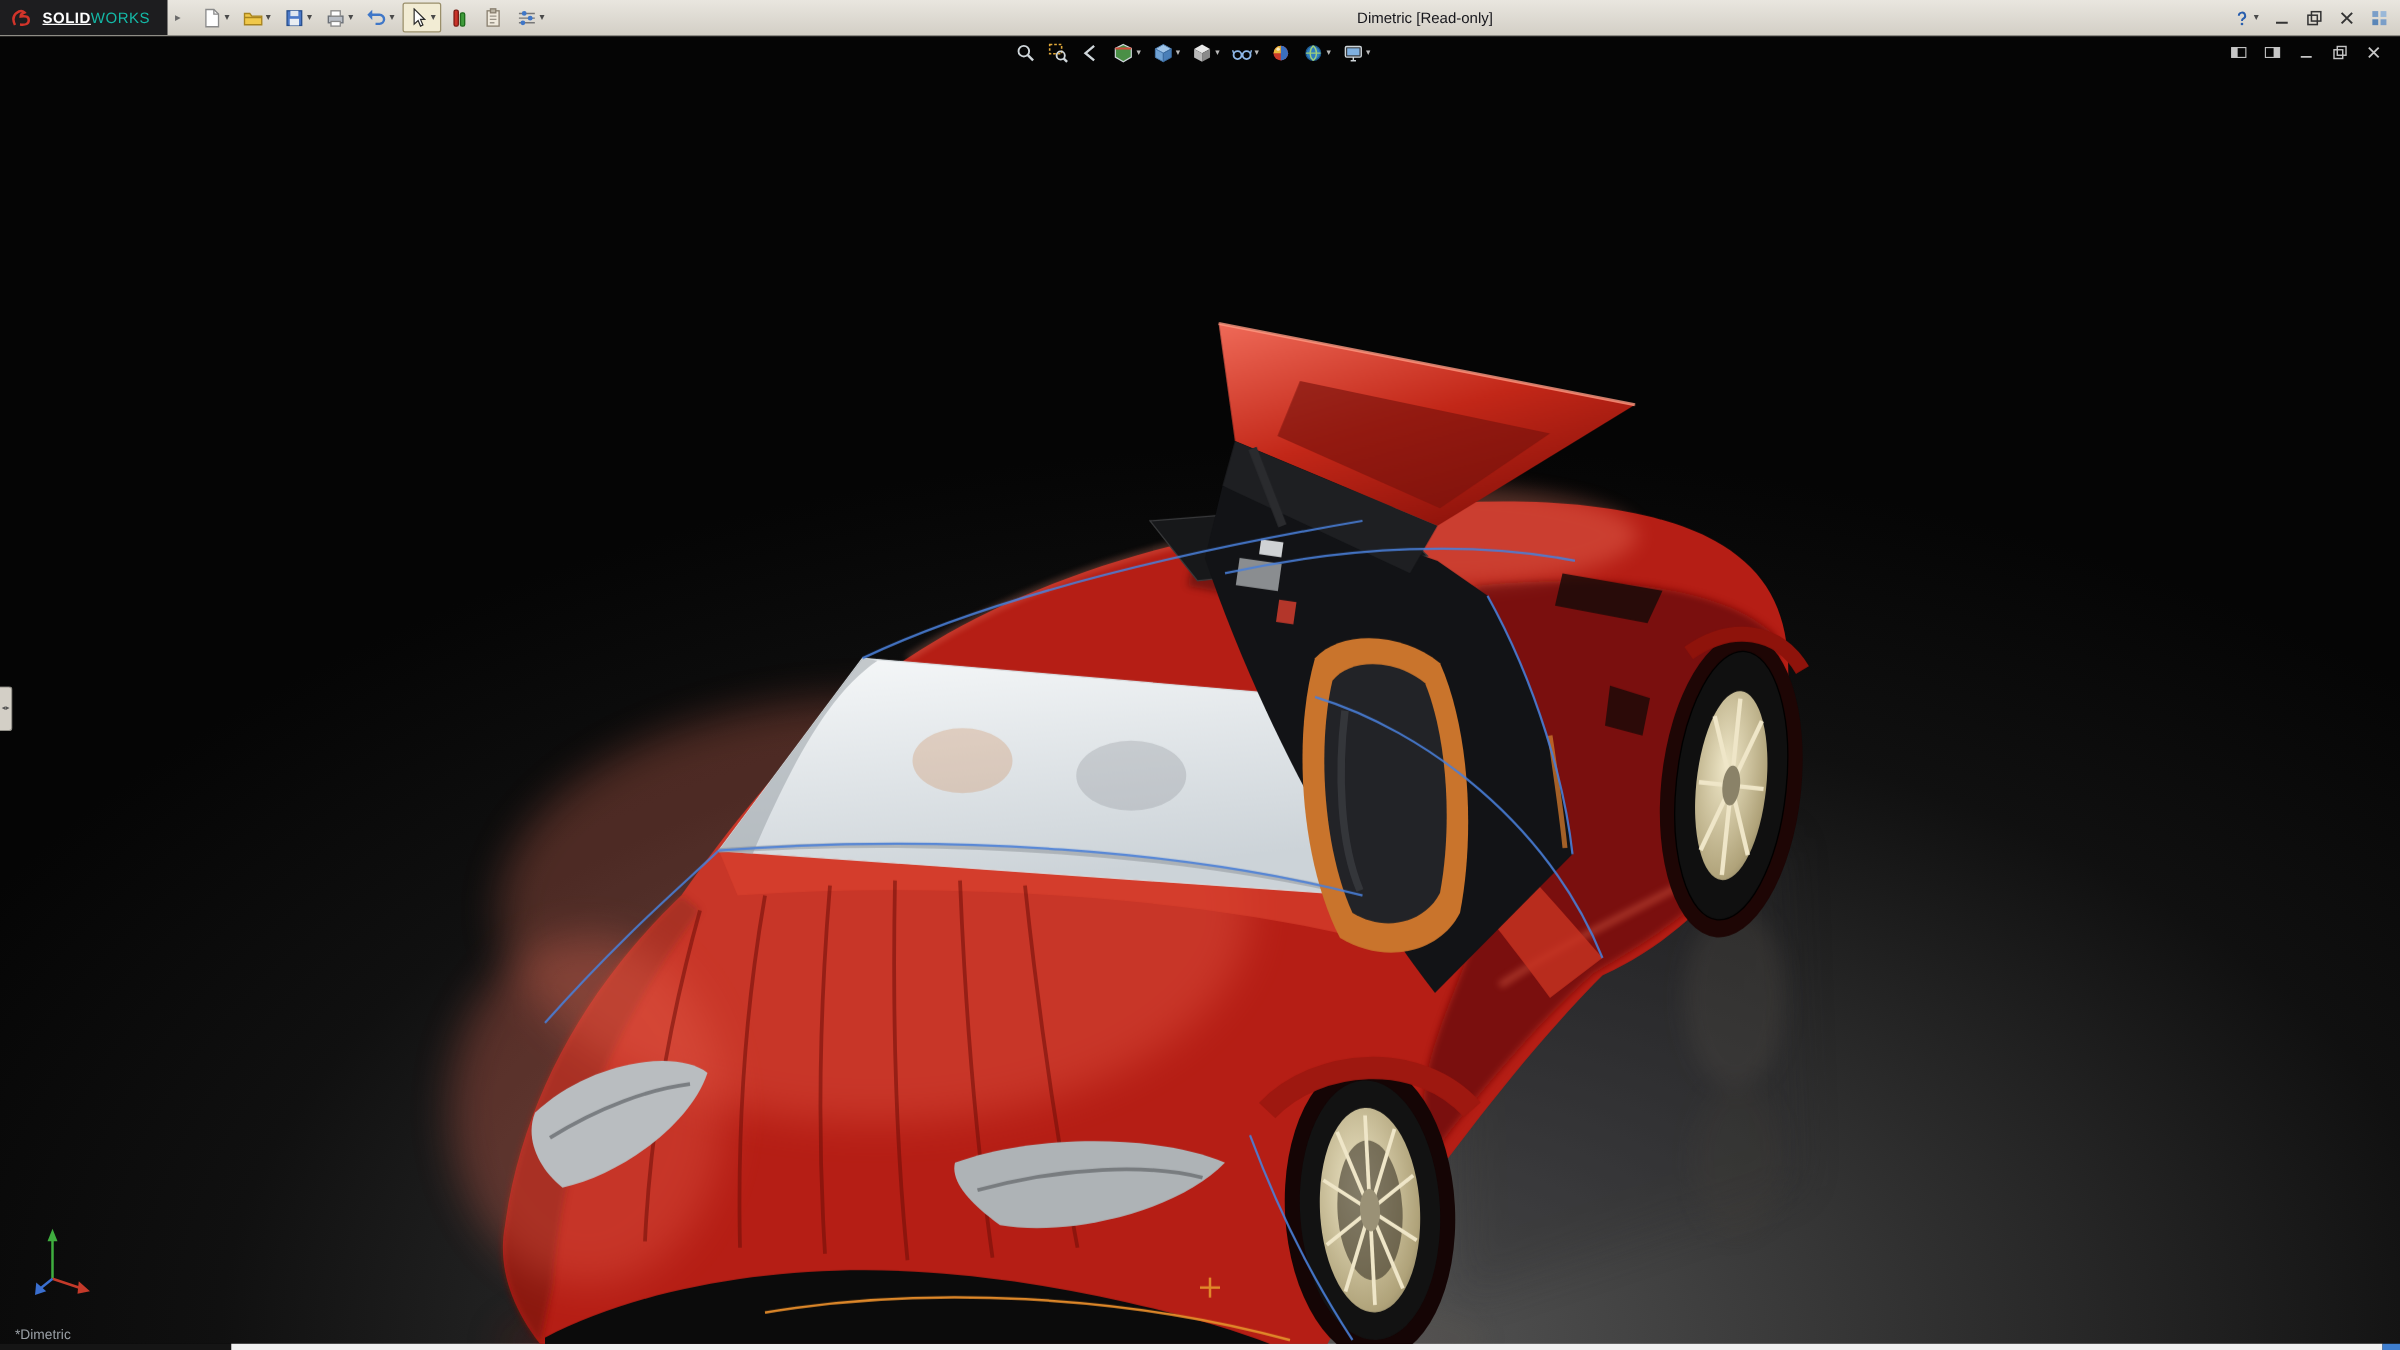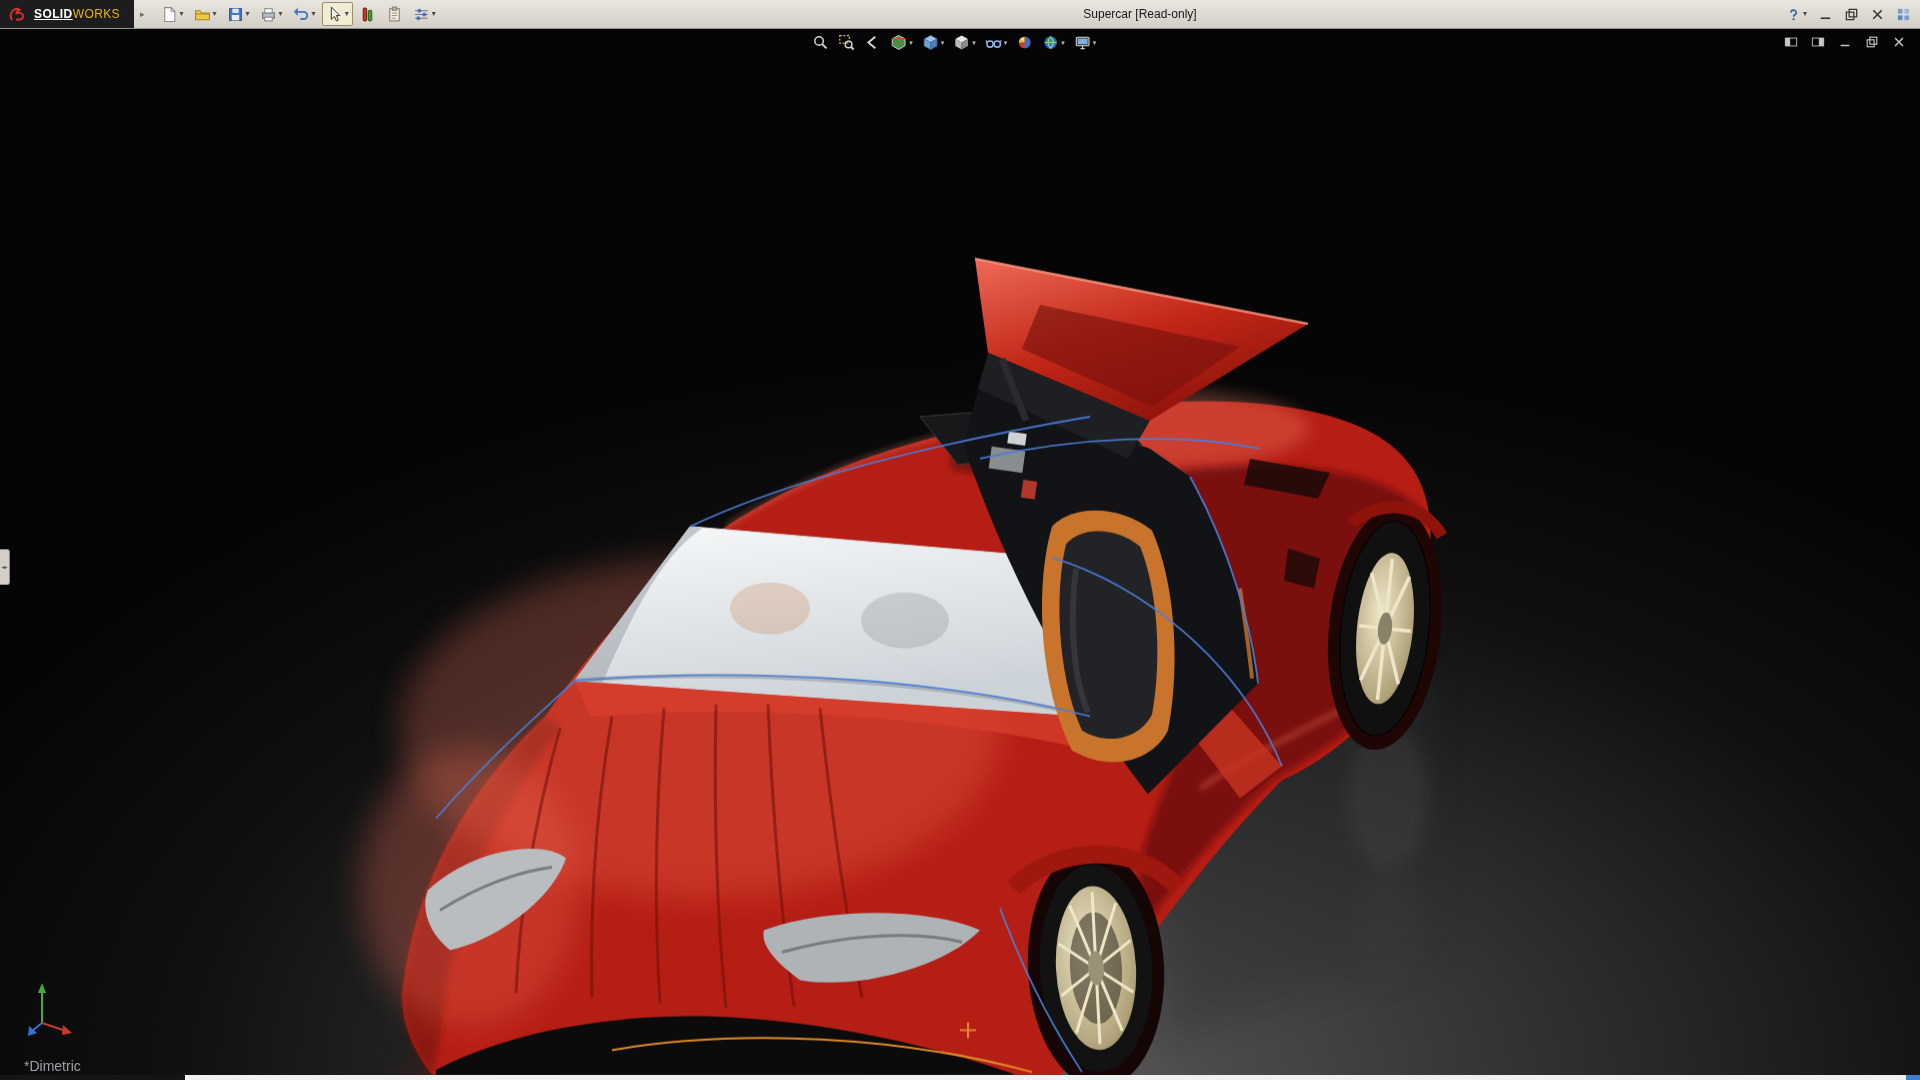--- a/index.html
+++ b/index.html
@@ -10,21 +10,21 @@
   }
   
   .titlebar{
     height:28px;background:linear-gradient(#e9e6df,#d3cfc6);
     border-bottom:1px solid #8f8d86;display:flex;align-items:center;
     position:relative;z-index:6;
   }
   .logo{height:28px;background:#1d1d1f;display:flex;align-items:center;gap:6px;padding:0 14px 0 8px;}
   .brand{color:#fff;font-size:12px;letter-spacing:.4px;white-space:nowrap;}
   .brand .bold{font-weight:bold;text-decoration:underline;}
-  .brand .light{font-weight:normal;color:#eab308;}
+  .brand .light{font-weight:normal;color:#14b8a6;}
   .menu-expand{font-size:9px;color:#6a6a6a;margin:0 2px 0 4px;background:none;border:none;cursor:pointer;padding:0 2px;}
   #tb-icons{display:flex;align-items:center;gap:2px;margin-left:8px;}
   .icon-btn{background:transparent;border:1px solid transparent;display:inline-flex;align-items:center;gap:2px;
             padding:1px 3px;height:24px;cursor:pointer;border-radius:2px;}
   .icon-btn .ic{width:17px;height:17px;display:block;}
   .icon-btn .caret{font-size:8px;line-height:1;}
   .icon-btn.tb .caret{color:#4a4a4a;}
   .icon-btn.tb.active{background:#f2ecd4;border:1px solid #9a8f6a;}
   .tb-title{position:absolute;left:360px;right:0;text-align:center;font-size:12px;color:#15151a;pointer-events:none;}
   #tb-win{margin-left:auto;display:flex;align-items:center;gap:3px;padding-right:5px;position:relative;z-index:2;}
@@ -37,21 +37,21 @@
     background:radial-gradient(1250px 720px at 56% 100%, #565656 0%, #303030 38%, #101010 72%, #050505 100%);
   }
   .headsup{position:absolute;top:2px;left:50%;transform:translateX(-52%);display:flex;align-items:center;gap:3px;z-index:5;}
   .icon-btn.hud{height:22px;padding:1px 2px;}
   .icon-btn.hud .caret{color:#b9b9b9;font-size:7px;}
   #mdi{position:absolute;top:2px;right:10px;display:flex;align-items:center;gap:5px;z-index:5;}
   .icon-btn.mdi-btn{color:#c6c6c6;height:22px;}
   .icon-btn.mdi-btn .ic{width:14px;height:14px;}
   .car-svg{position:absolute;inset:0;width:100%;height:100%;}
   .triad{position:absolute;left:26px;bottom:34px;width:52px;height:62px;}
-  .view-label{position:absolute;left:24px;bottom:1px;color:#9aa0a6;font-size:14px;}
+  .view-label{position:absolute;left:12px;bottom:1px;color:#9aa0a6;font-size:11px;}
   .collapse-tab{position:absolute;left:0;top:520px;width:10px;height:36px;background:#d3cfc6;
     border:1px solid #8f8d86;border-left:none;border-radius:0 3px 3px 0;cursor:pointer;
     display:flex;align-items:center;justify-content:center;padding:0;z-index:5;}
   .collapse-tab span{font-size:6px;color:#555;line-height:1;}
   
   .statusbar{position:absolute;left:0;right:0;bottom:0;height:5px;display:flex;z-index:6;}
   .status-gap{width:185px;background:#151515;}
   .status-main{flex:1;background:#f1f1f1;}
   .status-corner{width:14px;background:#3f7fd0;}
 </style>
@@ -232,21 +232,21 @@
           <use href="#sym-clipboard"></use>
         </svg>
       </button>
       <button class="icon-btn tb">
         <svg viewBox="0 0 16 16" class="ic">
           <use href="#sym-sliders"></use>
         </svg>
         <span class="caret">▾</span>
       </button>
     </div>
-  <div class="tb-title">Supercar [Read-only]</div>
+  <div class="tb-title">Dimetric [Read-only]</div>
   <div id="tb-win">
       <button class="icon-btn win">
         <svg viewBox="0 0 16 16" class="ic">
           <use href="#sym-help"></use>
         </svg>
         <span class="caret">▾</span>
       </button>
       <button class="icon-btn win">
         <svg viewBox="0 0 16 16" class="ic">
           <use href="#sym-win-minimize"></use>

